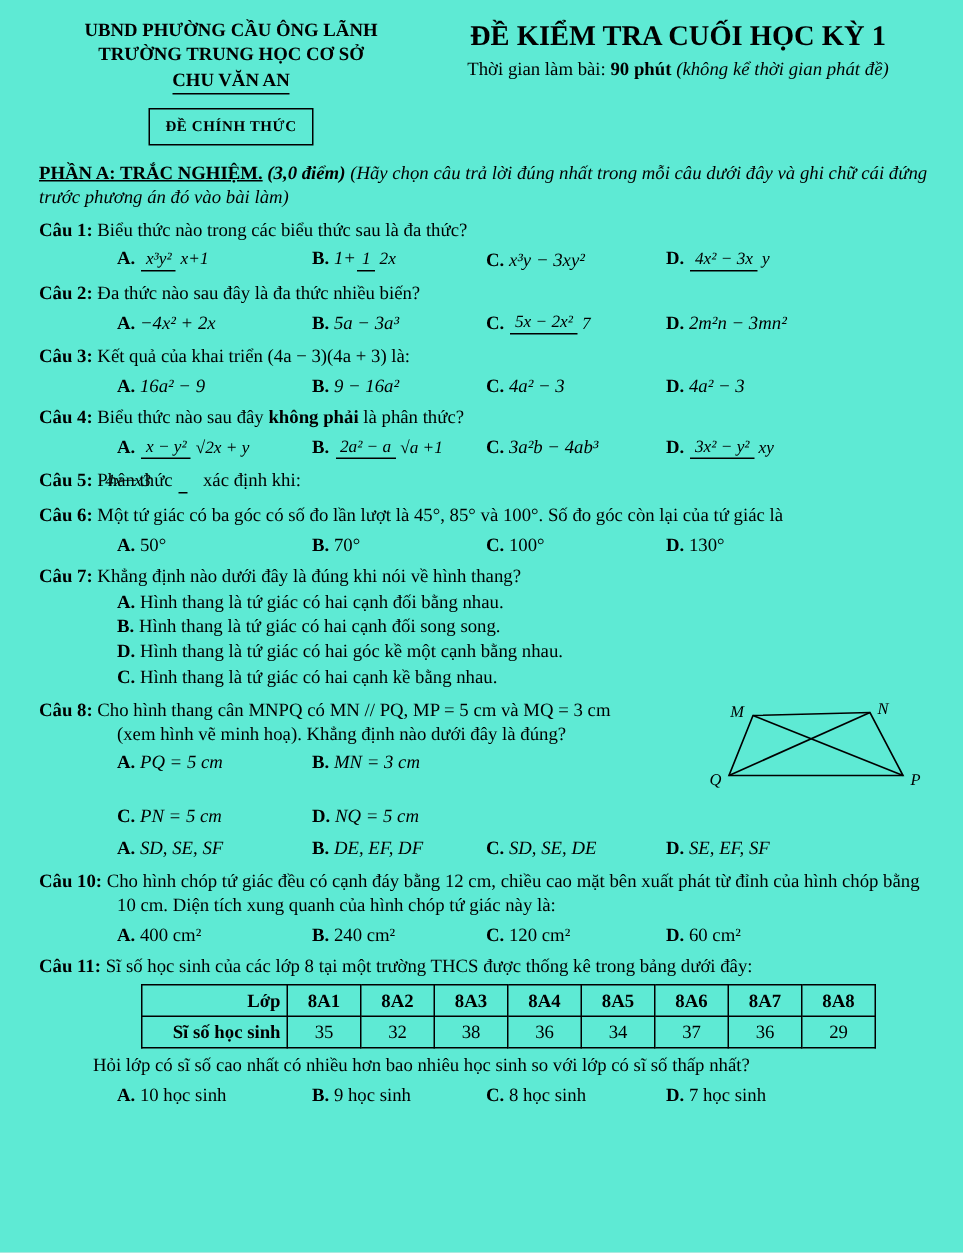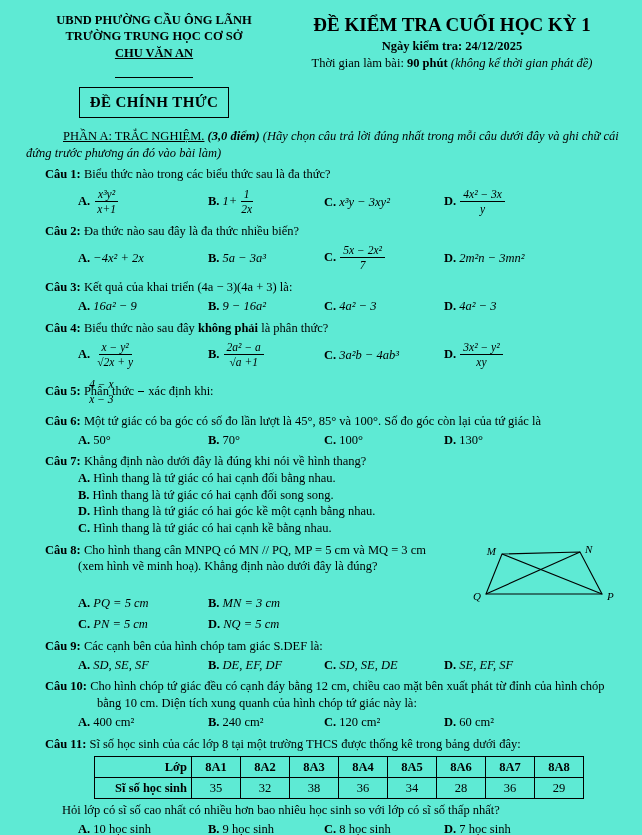--- a/index.html
+++ b/index.html
@@ -6,46 +6,46 @@
   .page {
     width:642px; height:835px; margin:0 auto; background:#5eead4;
     box-sizing:border-box; padding:12px 20px 6px 26px;
     font-family:"Liberation Serif", serif; font-size:12.5px; color:#000;
     overflow:hidden; position:relative;
   }
   
   .header { display:flex; align-items:flex-start; }
   .h-left { width:256px; text-align:center; line-height:1.3; }
   .h-left .b { font-weight:700; }
-  .underlined { display:inline-block; border-bottom:1.4px solid #000; padding-bottom:16px;text-decoration:underline; }
-  .seal { display:inline-block; border:1.4px solid #000; padding:5px 10px; font-weight:700; font-size:15px; margin-top:9px; letter-spacing:.4px; }
+  .underlined { display:inline-block; border-bottom:1.4px solid #000; padding-bottom:1px; }
+  .seal { display:inline-block; border:1.4px solid #000; padding:5px 10px; font-weight:700; font-size:10px; margin-top:9px; letter-spacing:.4px; }
   .h-right { flex:1; text-align:center; line-height:1.38; }
   .h-right .t1 { font-weight:700; font-size:19px; }
   .h-right .b { font-weight:700; }
   .h-right .it { font-style:italic; }
   
   .part { margin-top:10px; line-height:1.32; }
-  .part .title { font-weight:400; text-decoration:underline;margin-left:37px; }
+  .part .title { font-weight:700; text-decoration:underline; }
   .part .pts { font-weight:700; font-style:italic; }
   .part .note { font-style:italic; }
   
   .q { margin-top:5px; }
-  .qhead { padding-left:52px; text-indent:-52px; line-height:1.32;margin-left:19px; }
+  .qhead { padding-left:52px; text-indent:-52px; line-height:1.32; }
   .qlabel { font-weight:700; }
   .opts { display:grid; grid-template-columns:130px 116px 120px auto; padding-left:52px; margin-top:3px; align-items:center; line-height:1.3; }
   .lt { font-weight:700; }
   .math { font-style:italic; }
-  .frac { display:inline-flex; flex-direction:column; align-items:center; vertical-align:middle; font-size:11.5px; line-height:1.25; font-style:italic; margin:1px 1px;justify-content:space-between; }
+  .frac { display:inline-flex; flex-direction:row; align-items:center; vertical-align:middle; font-size:11.5px; line-height:1.25; font-style:italic; margin:1px 1px;justify-content:space-between; }
   .frac .num { border-bottom:1px solid #000; padding:0 3px; }
   .frac .den { padding:0 3px; }
   .stmt { padding-left:52px; line-height:1.34; }
   
   .q8 { position:relative; }
   .q8 .qhead { margin-right:156px; }
-  .q8opts { display:grid; grid-template-columns:130px 170px; padding-left:52px; margin-top:20px; row-gap:5px; line-height:1.3; }
+  .q8opts { display:grid; grid-template-columns:130px 170px; padding-left:52px; margin-top:2px; row-gap:20px; line-height:1.3; }
   .fig { position:absolute; right:4px; top:-2px; width:150px; }
   .fig text { font-size:11px; font-style:italic; font-family:"Liberation Serif", serif; }
   
   .stat-table { border-collapse:collapse; margin:4px 0 3px 68px; font-size:12.5px; }
   .stat-table td { border:1px solid #000; text-align:center; padding:2.5px 4px; min-width:40px; }
   .stat-table td.first { min-width:88px; font-weight:700;text-align:right; }
   .stat-table tr.head td { font-weight:700; }
   .ask { padding-left:36px; margin-top:3px; line-height:1.3; }
 </style>
 </head>
@@ -57,21 +57,20 @@
     <div class="h-left">
       <div class="b">UBND PHƯỜNG CẦU ÔNG LÃNH</div>
       <div class="b">TRƯỜNG TRUNG HỌC CƠ SỞ</div>
       <div class="b"><span class="underlined">CHU VĂN AN</span></div>
       <div>
         <span class="seal">ĐỀ CHÍNH THỨC</span>
       </div>
     </div>
     <div class="h-right">
       <div class="t1">ĐỀ KIỂM TRA CUỐI HỌC KỲ 1</div>
-      <div class="b">Ngày kiểm tra: 24/12/2025</div>
       <div><span>Thời gian làm bài: </span><span class="b">90 phút</span><span class="it"> (không kể thời gian phát đề)</span></div>
     </div>
   </div>
 
   <div class="part">
     <span class="title">PHẦN A: TRẮC NGHIỆM.</span><span class="pts"> (3,0 điểm) </span><span class="note">(Hãy chọn câu trả lời đúng nhất trong mỗi câu dưới đây và ghi chữ cái đứng trước phương án đó vào bài làm)</span>
   </div>
 
   <div class="q">
     <div class="qhead"><span class="qlabel">Câu 1:</span><span> Biểu thức nào trong các biểu thức sau là đa thức?</span></div>
@@ -175,21 +174,20 @@
         <line x1="112" y1="12" x2="18" y2="54"></line>
       </g>
       <text x="28" y="15" text-anchor="end">M</text>
       <text x="117" y="13" text-anchor="start">N</text>
       <text x="13" y="60" text-anchor="end">Q</text>
       <text x="139" y="60" text-anchor="start">P</text>
     </svg>
   </div>
 
   <div class="q">
-    <div class="qhead"><span class="qlabel">Câu 9:</span><span> Các cạnh bên của hình chóp tam giác S.DEF là:</span></div>
     <div class="opts">
       <span><span class="lt">A.</span> <span class="math">SD, SE, SF</span></span>
       <span><span class="lt">B.</span> <span class="math">DE, EF, DF</span></span>
       <span><span class="lt">C.</span> <span class="math">SD, SE, DE</span></span>
       <span><span class="lt">D.</span> <span class="math">SE, EF, SF</span></span>
     </div>
   </div>
 
   <div class="q">
     <div class="qhead"><span class="qlabel">Câu 10:</span><span> Cho hình chóp tứ giác đều có cạnh đáy bằng 12 cm, chiều cao mặt bên xuất phát từ đỉnh của hình chóp bằng 10 cm. Diện tích xung quanh của hình chóp tứ giác này là:</span></div>
@@ -216,21 +214,21 @@
           <td>8A7</td>
           <td>8A8</td>
         </tr>
         <tr>
           <td class="first">Sĩ số học sinh</td>
           <td>35</td>
           <td>32</td>
           <td>38</td>
           <td>36</td>
           <td>34</td>
-          <td>28</td>
+          <td>37</td>
           <td>36</td>
           <td>29</td>
         </tr>
       </tbody>
     </table>
     <div class="ask">Hỏi lớp có sĩ số cao nhất có nhiều hơn bao nhiêu học sinh so với lớp có sĩ số thấp nhất?</div>
     <div class="opts">
       <span><span class="lt">A.</span> <span>10 học sinh</span></span>
       <span><span class="lt">B.</span> <span>9 học sinh</span></span>
       <span><span class="lt">C.</span> <span>8 học sinh</span></span>

